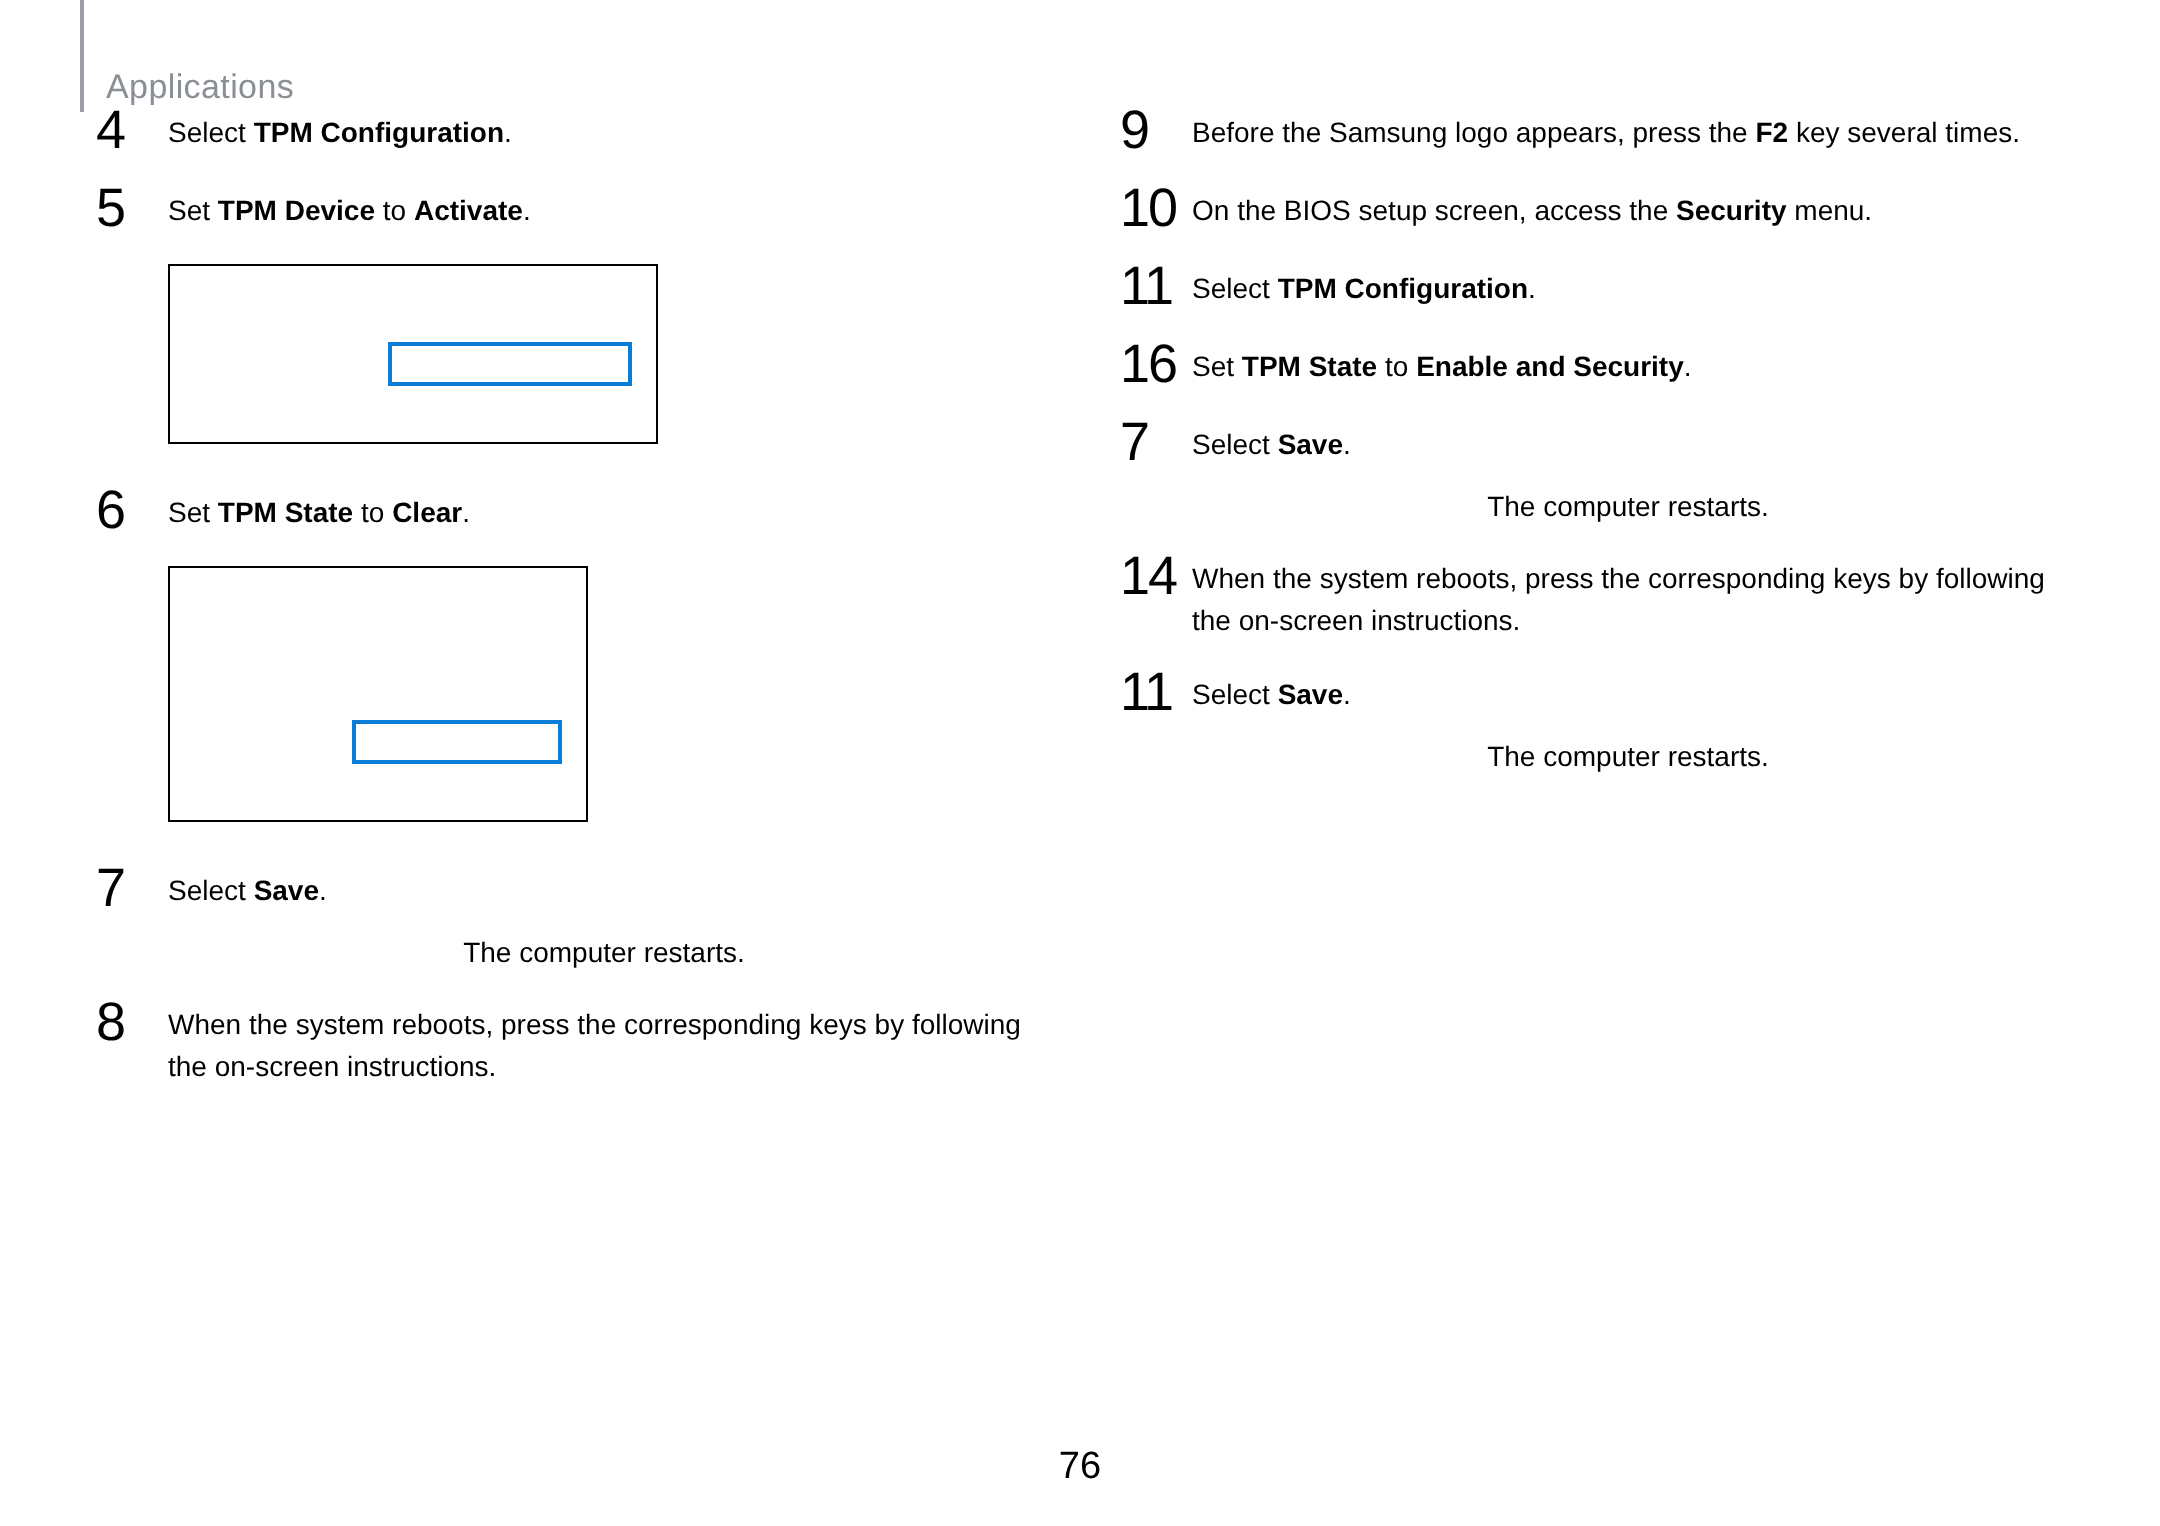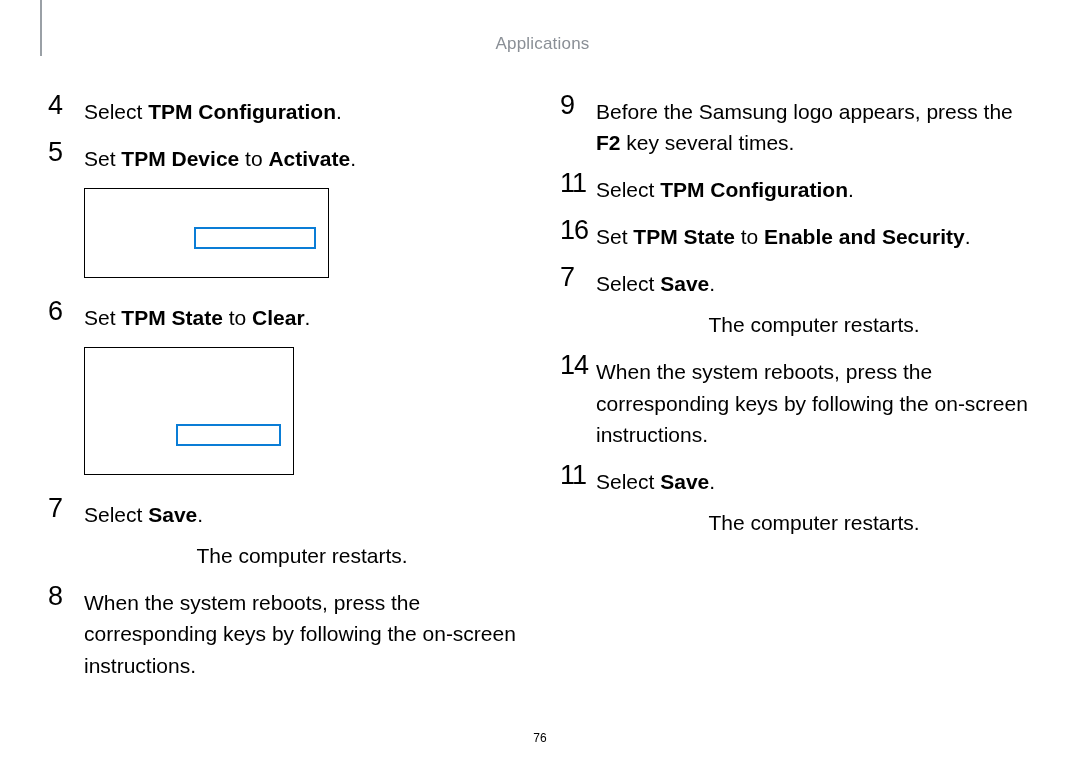--- a/index.html
+++ b/index.html
@@ -1,31 +1,31 @@
 <!DOCTYPE html>
 <html><head>
 <meta charset="utf-8">
 <style>
   * { box-sizing: border-box; margin: 0; padding: 0; }
   html, body { width: 1080px; height: 763px; background: #fff; font-family: "Segoe UI", Arial, sans-serif; }
   .page { width: 1080px; height: 763px; position: relative; padding: 30px 48px 0 48px; }
   .rule { position: absolute; left: 40px; top: 0; width: 2px; height: 56px; background: #9aa0a6; }
-  .section-title { color: #8a8f96; font-size: 17px; font-weight: 400; margin-left: 5px; margin-top: 4px; margin-bottom: 40px; letter-spacing: 0.2px; text-align: center; }
+  .section-title { color: #8a8f96; font-size: 17px; font-weight: 400; margin-left: 5px; margin-top: 4px; letter-spacing: 0.2px; }
   .columns { display: flex; gap: 40px; }
   .col { flex: 1 1 50%; }
   .step { display: flex; align-items: flex-start; margin-bottom: 14px; }
   .num { font-size: 27px; font-weight: 300; color: #000; width: 36px; flex: 0 0 36px; line-height: 1; margin-top: -2px; }
   .num.two { letter-spacing: -1px; }
-  .body { font-size: 21px; color: #000; line-height: 1.48; padding-top: 2px; flex: 1; }
+  .body { font-size: 14px; color: #000; line-height: 1.48; padding-top: 2px; flex: 1; }
   .body .sub { margin-top: 10px; text-align: center; }
   .fig { width: 245px; height: 90px; border: 1.5px solid #000; margin: 12px 0 22px 36px; position: relative; }
   .fig .field1 { position: absolute; right: 12px; top: 38px; width: 122px; height: 22px; border: 2px solid #0a7dd6; }
   .fig2 { width: 210px; height: 128px; border: 1.5px solid #000; margin: 12px 0 22px 36px; position: relative; }
   .fig2 .field { position: absolute; right: 12px; top: 76px; width: 105px; height: 22px; border: 2px solid #0a7dd6; }
-  .pagenum { position: absolute; bottom: 18px; left: 0; width: 100%; text-align: center; font-size: 12px; color: #000; }
+  .pagenum { position: absolute; bottom: 18px; left: 0; width: 100%; text-align: center; font-size: 19px; color: #000; }
   b { font-weight: 700; }
 </style>
 </head>
 <body>
 
 <div class="page">
   <div class="rule"></div>
   <div class="section-title">Applications</div>
 
   <div class="columns">
@@ -80,20 +80,26 @@
 
     <div class="col">
 
       <div class="step">
         <div class="num">9</div>
         <div class="body">
           <span>Before the Samsung logo appears, press the </span><b>F2</b><span> key several times.</span>
         </div>
       </div>
 
+      <div class="step">
+        <div class="num two">10</div>
+        <div class="body">
+          <span>On the BIOS setup screen, access the </span><b>Security</b><span> menu.</span>
+        </div>
+      </div>
 
       <div class="step">
         <div class="num two">11</div>
         <div class="body">
           <span>Select </span><b>TPM Configuration</b><span>.</span>
         </div>
       </div>
 
       <div class="step">
         <div class="num two">16</div>

